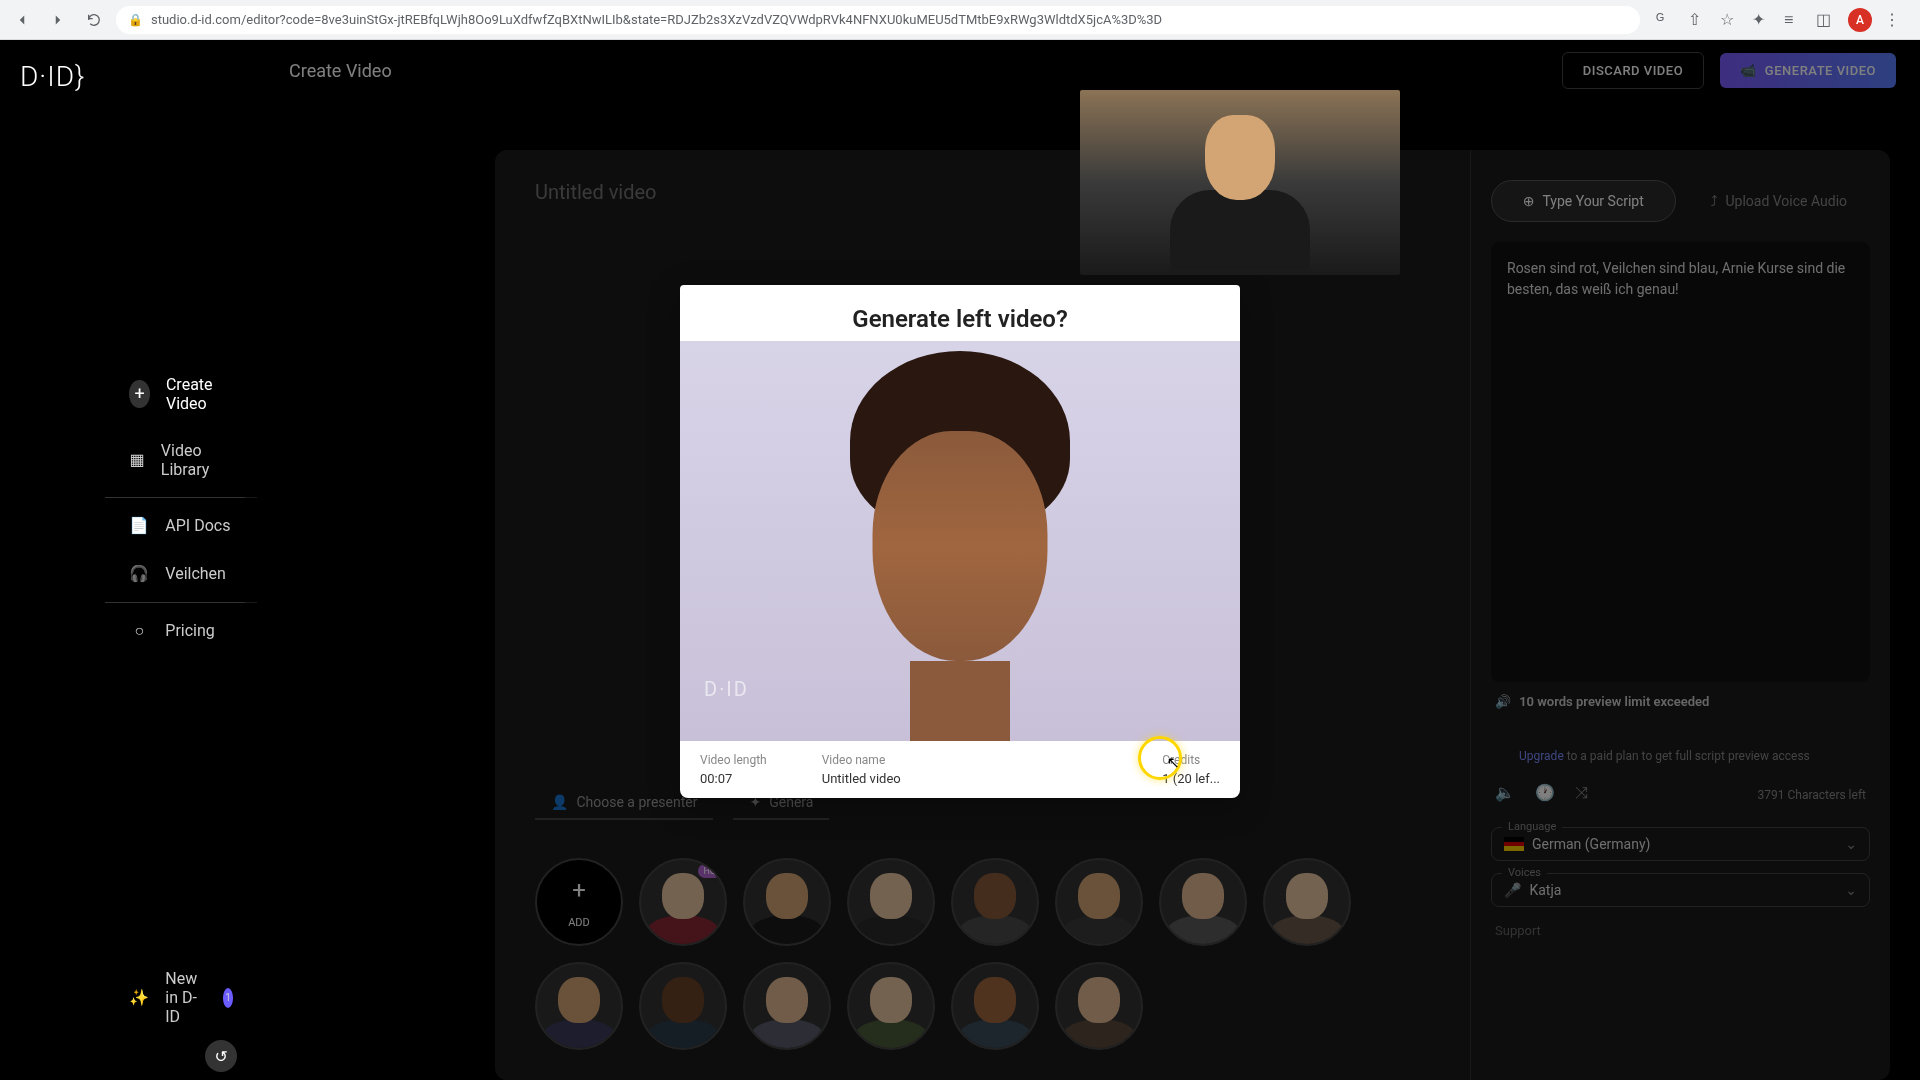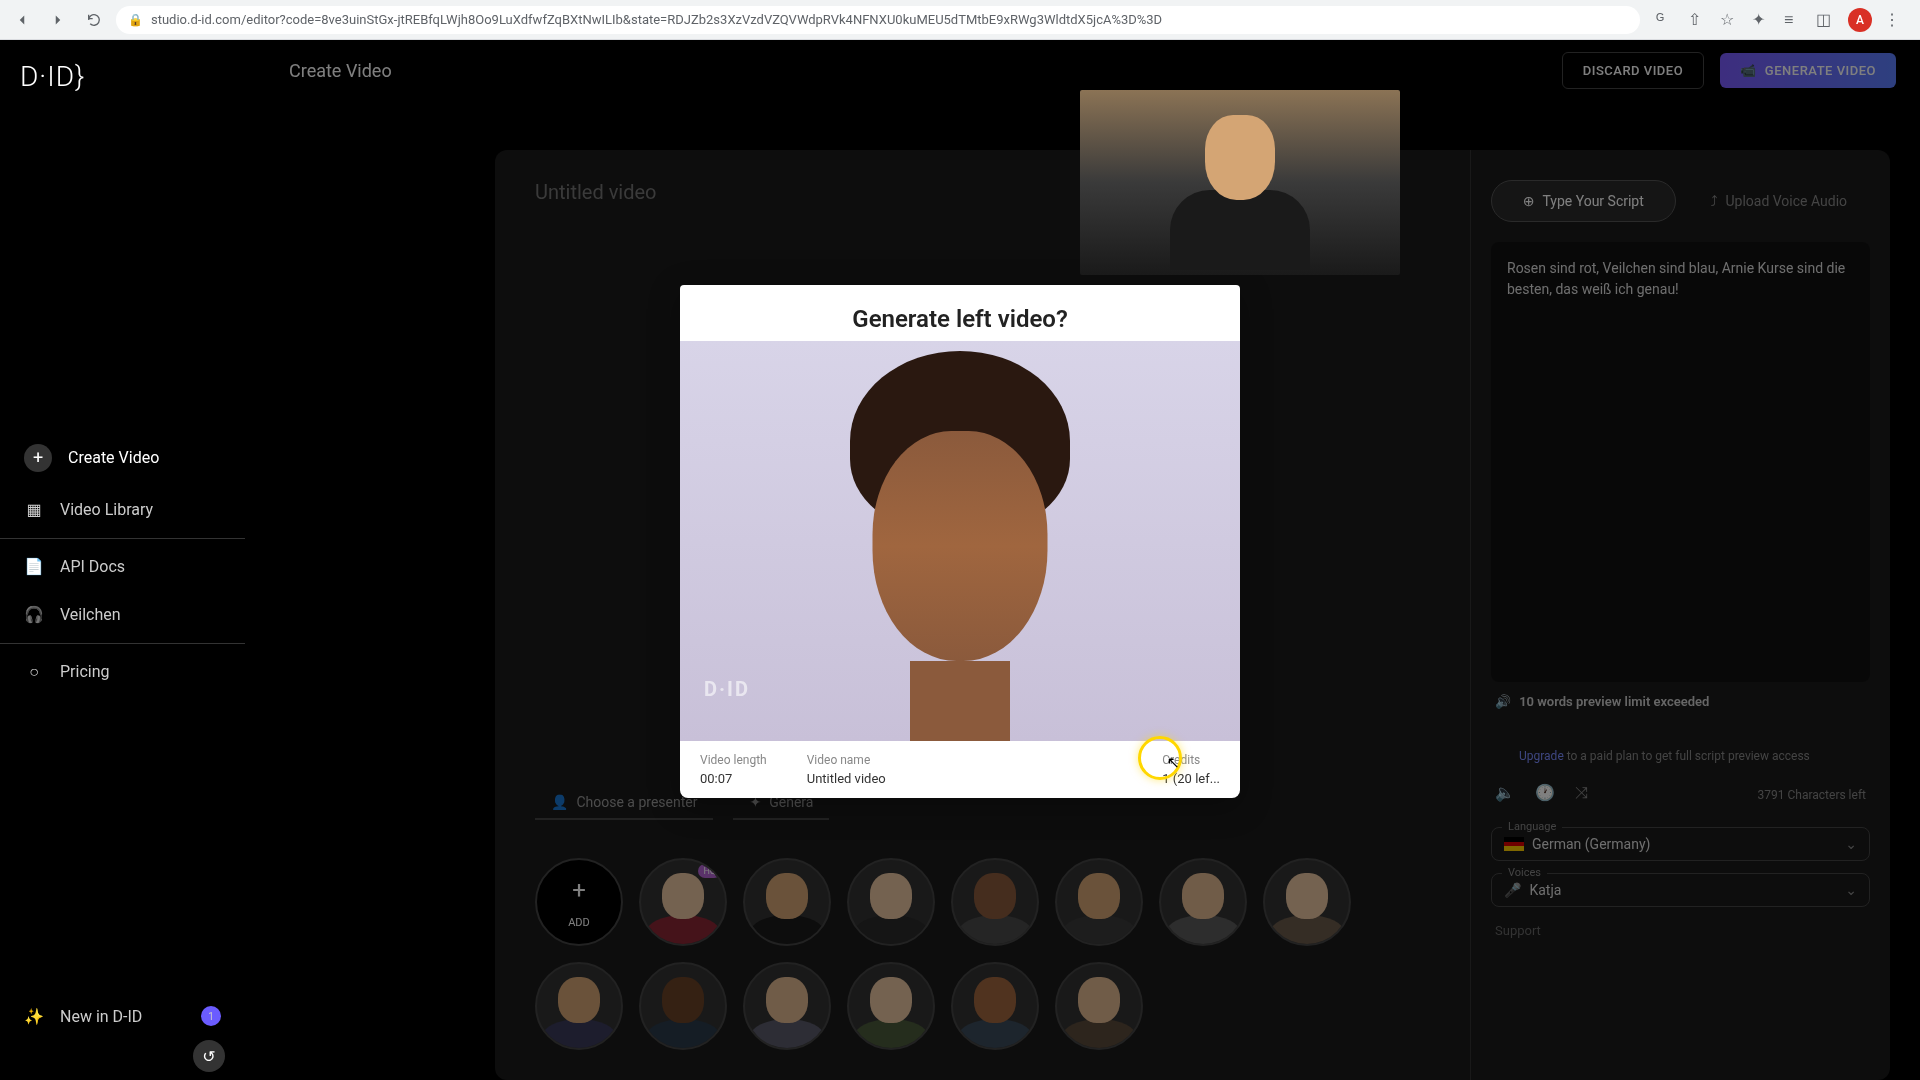--- a/index.html
+++ b/index.html
@@ -12,21 +12,21 @@
 .url-bar { flex: 1; height: 28px; background: #fff; border-radius: 14px; display: flex; align-items: center; padding: 0 12px; font-size: 13px; color: #5f6368; gap: 8px; }
 .url-bar .lock { font-size: 12px; }
 .browser-actions { display: flex; gap: 12px; align-items: center; padding: 0 8px; }
 .browser-icon { width: 20px; height: 20px; color: #5f6368; }
 .avatar-circle { width: 24px; height: 24px; border-radius: 50%; background: #d93025; color: #fff; display: flex; align-items: center; justify-content: center; font-size: 12px; font-weight: 500; }
 
 
 .app { height: calc(100% - 40px); background: #000; position: relative; display: flex; }
 
 
-.sidebar { width: 245px; background: #000; color: #fff; display: flex; flex-direction: column; padding-top: 20px; }
+.sidebar { width: 245px; background: #000; color: #fff; display: flex; flex-direction: row; padding-top: 20px; }
 .logo { padding: 0 20px 40px 20px; }
 .logo-text { color: #fff; font-size: 28px; font-weight: 300; letter-spacing: 1px; }
 .sidebar-mid { flex: 1; display: flex; flex-direction: column; }
 .sidebar-spacer { flex: 1; }
 .nav-item { display: flex; align-items: center; gap: 16px; padding: 14px 24px; color: #ccc; font-size: 16px; cursor: pointer; }
 .nav-item .icon { width: 20px; height: 20px; display: flex; align-items: center; justify-content: center; }
 .divider { height: 1px; background: #333; margin: 4px 0; }
 .create-btn { display: flex; align-items: center; gap: 16px; padding: 14px 24px; color: #fff; font-size: 16px; cursor: pointer; }
 .plus-circle { width: 28px; height: 28px; border-radius: 50%; background: #333; display: flex; align-items: center; justify-content: center; font-size: 18px; }
 .new-badge { width: 20px; height: 20px; border-radius: 50%; background: #6b5cff; display: flex; align-items: center; justify-content: center; font-size: 10px; margin-left: auto; }
@@ -88,22 +88,22 @@
 .chevron { margin-left: auto; color: #888; }
 .styles-label { margin-top: 16px; font-size: 13px; color: #666; padding-left: 4px; }
 .modal { position: absolute; top: 245px; left: 680px; width: 560px; background: #fff; border-radius: 4px 4px 8px 8px; z-index: 15; box-shadow: 0 8px 32px rgba(0,0,0,0.3); overflow: hidden; }
 .modal-title { text-align: center; font-size: 24px; font-weight: 600; color: #222; padding: 20px 20px 8px; }
 .modal-subtitle { text-align: center; font-size: 13px; color: #888; padding-bottom: 16px; }
 .modal-preview { height: 400px; background: linear-gradient(180deg, #d8d4e8 0%, #c8c0d8 100%); position: relative; overflow: hidden; }
 .modal-face-wrap { position: absolute; bottom: 0; left: 50%; transform: translateX(-50%); width: 320px; height: 400px; }
 .modal-hair { position: absolute; top: 10px; left: 50%; transform: translateX(-50%); width: 220px; height: 180px; background: #2a1810; border-radius: 50% 50% 40% 40%; }
 .modal-head { position: absolute; top: 90px; left: 50%; transform: translateX(-50%); width: 175px; height: 230px; background: linear-gradient(180deg, #8b5a3c 0%, #a0663f 50%, #8b5a3c 100%); border-radius: 45% 45% 48% 48%; }
 .modal-neck { position: absolute; bottom: 0; left: 50%; transform: translateX(-50%); width: 100px; height: 80px; background: #8b5a3c; }
-.did-watermark { position: absolute; bottom: 40px; left: 24px; color: #fff; font-size: 20px; font-weight: 700; letter-spacing: 2px; opacity: 0.6; }
-.modal-info { display: flex; padding: 12px 20px; gap: 40px; font-size: 13px; }
+.did-watermark { position: absolute; bottom: 40px; left: 24px; color: #fff; font-size: 20px; font-weight: 400; letter-spacing: 2px; opacity: 0.6; }
+.modal-info { display: flex; padding: 12px 20px; gap: 55px; font-size: 13px; }
 .info-col { display: flex; flex-direction: column; gap: 4px; }
 .info-col.credits { margin-left: auto; }
 .info-label { color: #888; font-size: 12px; }
 .info-value { color: #333; }
 .modal-actions { display: flex; gap: 12px; padding: 8px 16px 16px; }
 .modal-btn { flex: 1; padding: 12px; border-radius: 4px; font-size: 13px; font-weight: 500; letter-spacing: 1px; text-align: center; cursor: pointer; background: #e8e8e8; color: #888; border: none; }
 .modal-btn.primary { background: #e8e8e8; color: #888; }
 .highlight-ring { position: absolute; width: 44px; height: 44px; border: 3px solid #ffd700; border-radius: 50%; bottom: 18px; right: 58px; pointer-events: none; box-shadow: 0 0 8px rgba(255,215,0,0.5); }
 .cursor { position: absolute; bottom: 26px; right: 60px; font-size: 16px; pointer-events: none; }
 

